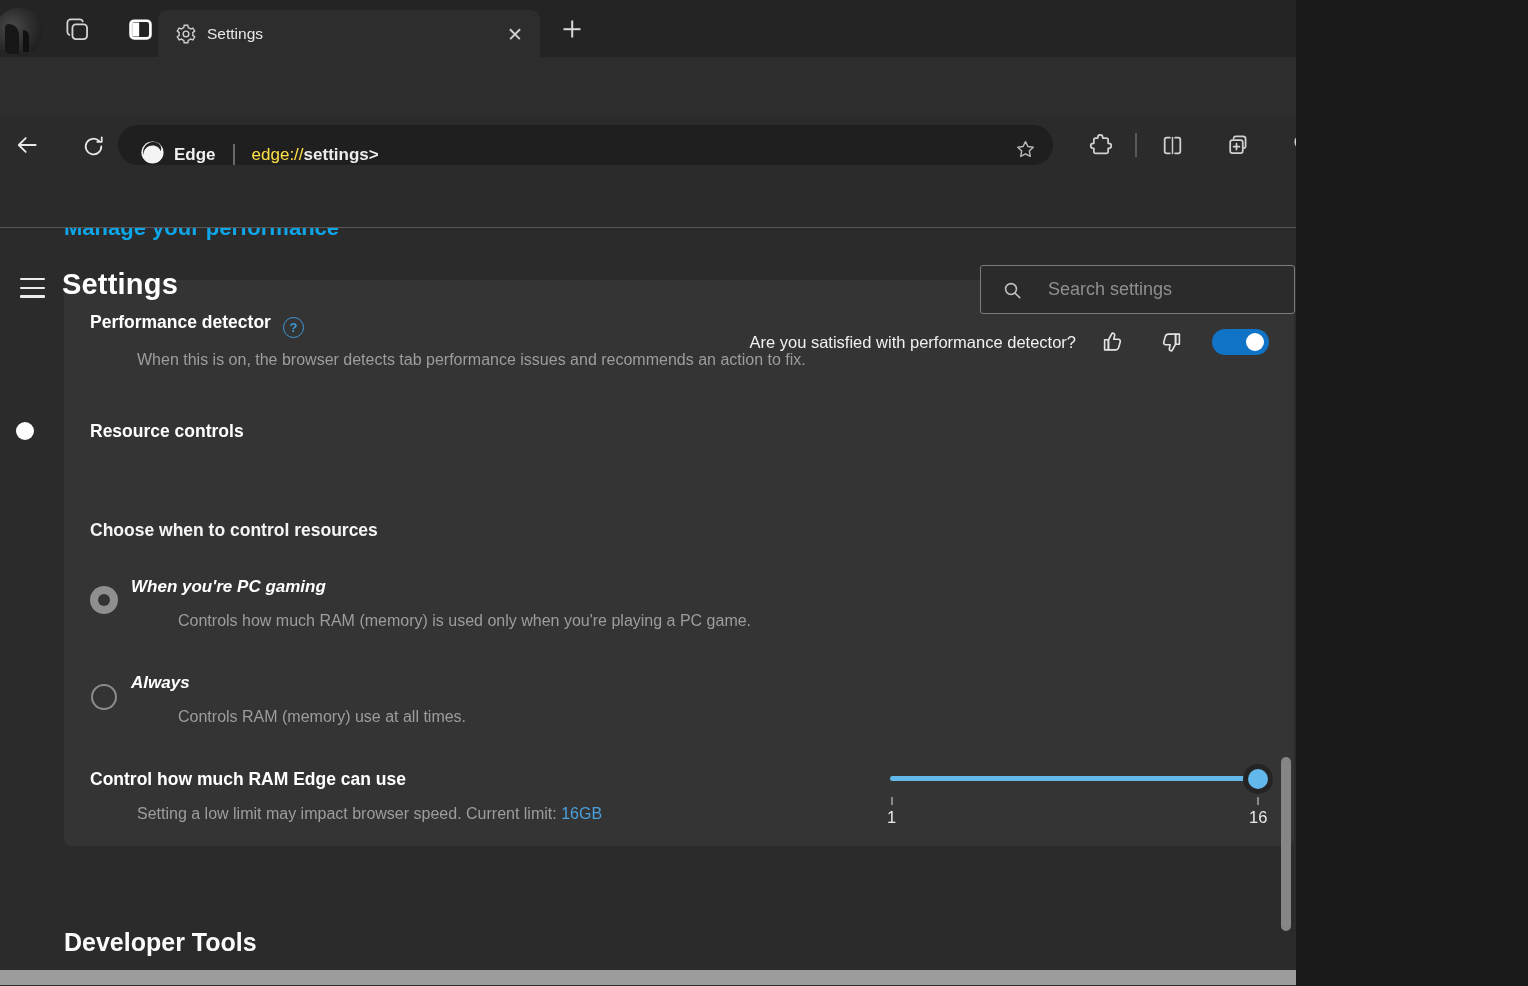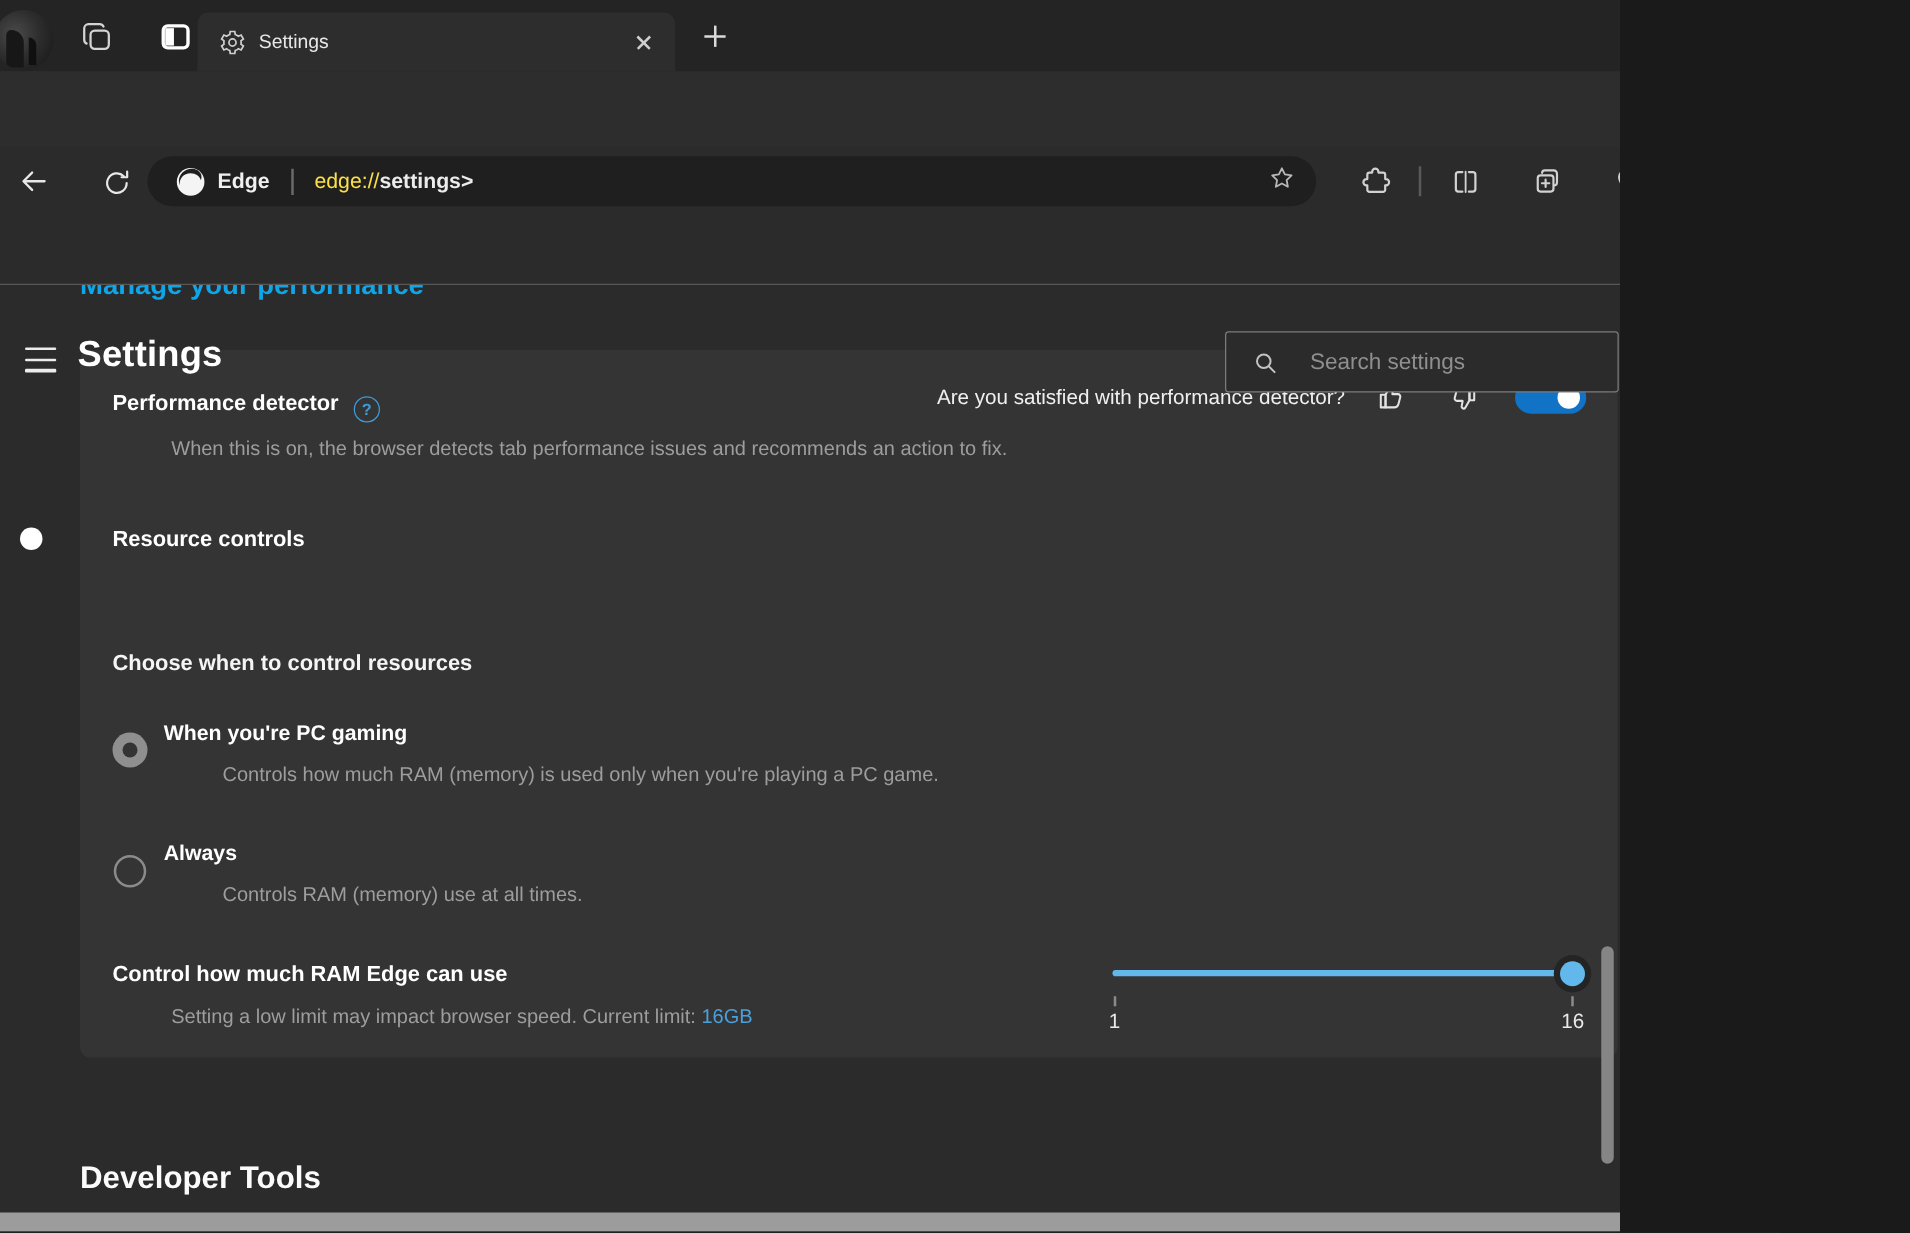--- a/index.html
+++ b/index.html
@@ -28,21 +28,21 @@
   .newtab::after  { width:1.6px; height:17px; transform:translate(-50%,-50%); }
   .wctl { position:absolute; top:0; width:46px; height:44px; display:flex; align-items:center; justify-content:center; cursor:pointer; }
   .wc-min::before { content:""; width:13px; height:1.6px; background:#a8a8a8; }
   .wc-max::before { content:""; width:12px; height:12px; border:1.6px solid #a8a8a8; border-radius:2.5px; }
   .wc-close { position:relative; }
 
   
   .toolbar { position:absolute; top:57px; left:0; width:100%; height:61px; background:#2d2d2d; z-index:20; }
   .nav-icon { position:absolute; width:28px; height:28px; display:flex; align-items:center; justify-content:center; cursor:pointer; }
   .omnibox { position:absolute; left:118px; top:68px; width:935px; height:40px; background:#1f1f1f;
-             border-radius:20px; display:flex; align-items:center; }
+             border-radius:20px; display:flex; align-items:flex-end; }
   .edge-logo { margin-left:22px; width:25px; height:25px; flex:none; }
   .site-label { color:#f0f0f0; font-size:17px; font-weight:700; margin-left:9px; }
   .omni-divider { width:2px; height:21px; background:#6a6a6a; margin:0 17px; }
   .url-scheme { color:#fde047; font-size:17px; }
   .url-path { color:#ececec; font-size:17px; font-weight:700; }
   .omni-star { margin-left:auto; margin-right:16px; }
   .tb-divider { position:absolute; left:1135px; top:76px; width:2px; height:24px; background:#5a5a5a; }
   .dots { display:flex; gap:4.5px; }
   .dots i { width:4.5px; height:4.5px; border-radius:50%; background:#d6d6d6; }
   .copilot { position:absolute; left:1482px; top:72px; width:32px; height:32px; border-radius:50%;
@@ -69,29 +69,29 @@
   .content { position:absolute; inset:0; z-index:1; }
   .section-title { position:absolute; left:64px; top:215px; font-size:22px; font-weight:700; color:#0ea5e9; }
   .card { position:absolute; left:64px; top:280px; width:1230px; height:566px; background:#343434; border-radius:8px; }
   .abs { position:absolute; }
   .row-title { font-size:17.5px; font-weight:700; color:#ffffff; }
   .row-desc { font-size:16px; color:#9d9d9d;margin-left:47px; }
   .sub-title { font-size:17.5px; font-weight:700; color:#f5f5f5; }
   .help { display:inline-flex; width:21px; height:21px; border:1.6px solid #3e9bd8; border-radius:50%;
           color:#3e9bd8; font-size:13px; font-weight:700; align-items:center; justify-content:center;
           margin-left:12px; vertical-align:-4px; cursor:pointer; }
-  .feedback { display:flex; align-items:center; }
+  .feedback { display:flex; align-items:center;margin-top:24px; }
   .fb-q { color:#f0f0f0; font-size:16.5px; margin-right:22px; }
   .thumb-btn { width:28px; height:28px; display:flex; align-items:center; justify-content:center; margin-right:32px; cursor:pointer; }
   .toggle { width:57px; height:26px; border-radius:13px; background:#1173c5; position:relative; cursor:pointer; flex:none; }
   .toggle::after { content:""; position:absolute; right:5px; top:4px; width:18px; height:18px; border-radius:50%; background:#ffffff; }
   .radio-sel { width:28px; height:28px; border-radius:50%; background:#8f8f8f; position:relative; cursor:pointer; }
   .radio-sel::after { content:""; position:absolute; left:8px; top:8px; width:12px; height:12px; border-radius:50%; background:#343434; }
   .radio-unsel { width:26px; height:26px; border-radius:50%; border:2px solid #8b8b8b; cursor:pointer; }
-  .radio-label { font-size:17px; font-weight:700; color:#ffffff; }
+  .radio-label { font-size:17px; font-weight:700; color:#ffffff;font-style:italic; }
   .link-blue { color:#4aa0dc; cursor:pointer; }
   .slider { position:absolute; left:812px; top:480px; width:400px; height:80px; }
   .slider-track { position:absolute; left:14px; top:16px; width:368px; height:5px; border-radius:3px; background:#62b8ea; cursor:pointer; }
   .slider-thumb { position:absolute; left:367px; top:4px; width:30px; height:30px; border-radius:50%;
                   background:#242424; display:flex; align-items:center; justify-content:center; cursor:pointer; }
   .slider-thumb i { width:20px; height:20px; border-radius:50%; background:#62b8ea; }
   .tick { position:absolute; top:37px; width:2px; height:8px; background:#8a8a8a; }
   .tick-label { position:absolute; top:48px; color:#e9e9e9; font-size:16.5px; }
   .next-section { position:absolute; left:64px; top:928px; font-size:25px; font-weight:700; color:#fbfbfb; }
 

